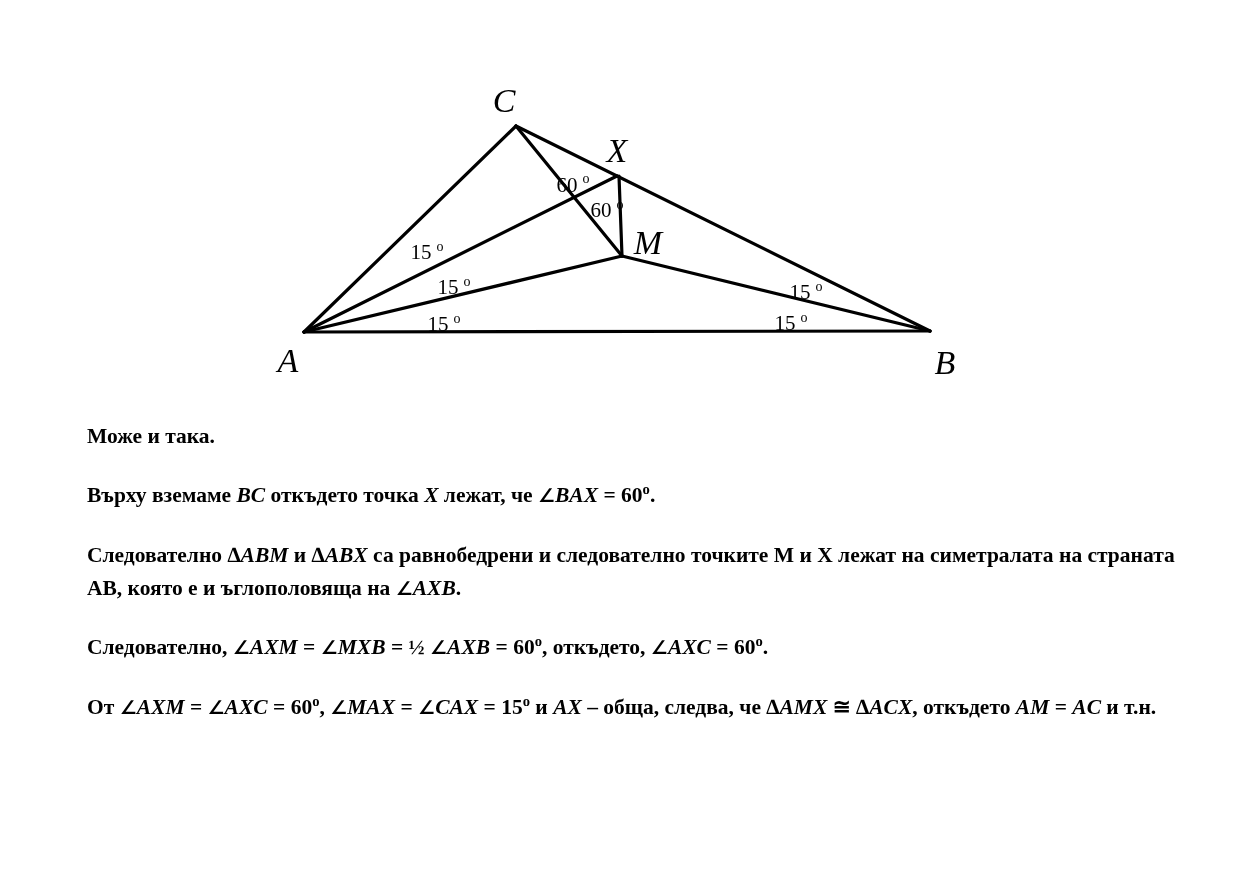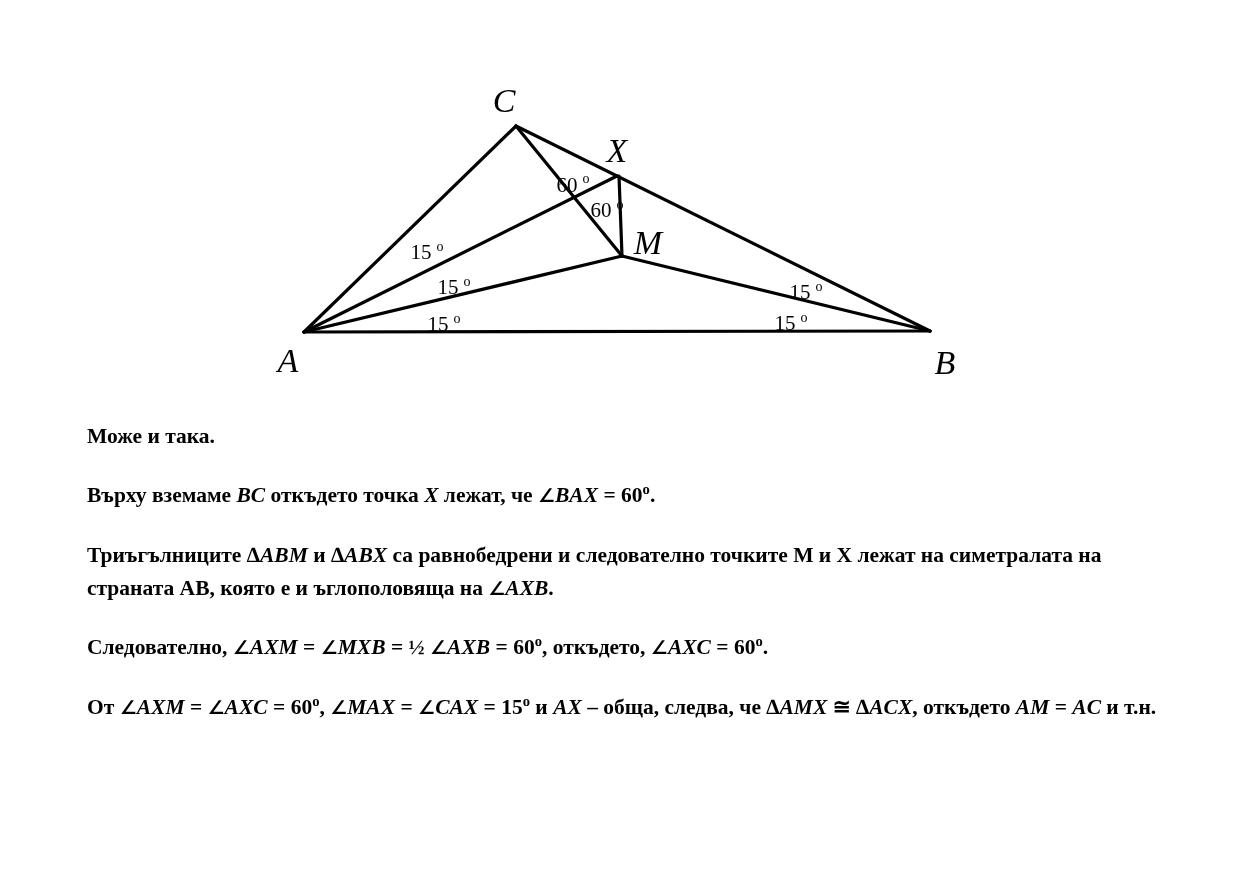--- a/index.html
+++ b/index.html
@@ -134,21 +134,21 @@
 
     <p>
       <span>Може и така.</span>
     </p>
 
     <p>
       <span>Върху вземаме </span><span class="it">BC</span><span> откъдето точка </span><span class="it">X</span><span> лежат, че </span><span class="ang">∠</span><span class="it">BAX</span><span> = 60</span><sup class="deg">o</sup><span>.</span>
     </p>
 
     <p>
-      <span>Триъгълниците </span><span>∆</span><span class="it">ABM</span><span> и </span><span>∆</span><span class="it">ABX</span><span> са равнобедрени и следователно точките М и Х лежат на симетралата на страната АВ, която е и ъглополовяща на </span><span class="ang">∠</span><span class="it">AXB</span><span>.</span>
+      <span>Следователно </span><span>∆</span><span class="it">ABM</span><span> и </span><span>∆</span><span class="it">ABX</span><span> са равнобедрени и следователно точките М и Х лежат на симетралата на страната АВ, която е и ъглополовяща на </span><span class="ang">∠</span><span class="it">AXB</span><span>.</span>
     </p>
 
     <p>
       <span>Следователно, </span><span class="ang">∠</span><span class="it">AXM</span><span> = </span><span class="ang">∠</span><span class="it">MXB</span><span> = ½ </span><span class="ang">∠</span><span class="it">AXB</span><span> = 60</span><sup class="deg">o</sup><span>, откъдето, </span><span class="ang">∠</span><span class="it">AXC</span><span> = 60</span><sup class="deg">o</sup><span>.</span>
     </p>
 
     <p>
       <span>От </span><span class="ang">∠</span><span class="it">AXM</span><span> = </span><span class="ang">∠</span><span class="it">AXC</span><span> = 60</span><sup class="deg">o</sup><span>, </span><span class="ang">∠</span><span class="it">MAX</span><span> = </span><span class="ang">∠</span><span class="it">CAX</span><span> = 15</span><sup class="deg">o</sup><span> и </span><span class="it">AX</span><span> – обща, следва, че </span><span>∆</span><span class="it">AMX</span><span> ≅ </span><span>∆</span><span class="it">ACX</span><span>, откъдето </span><span class="it">AM</span><span> = </span><span class="it">AC</span><span> и т.н.</span>
     </p>
 

